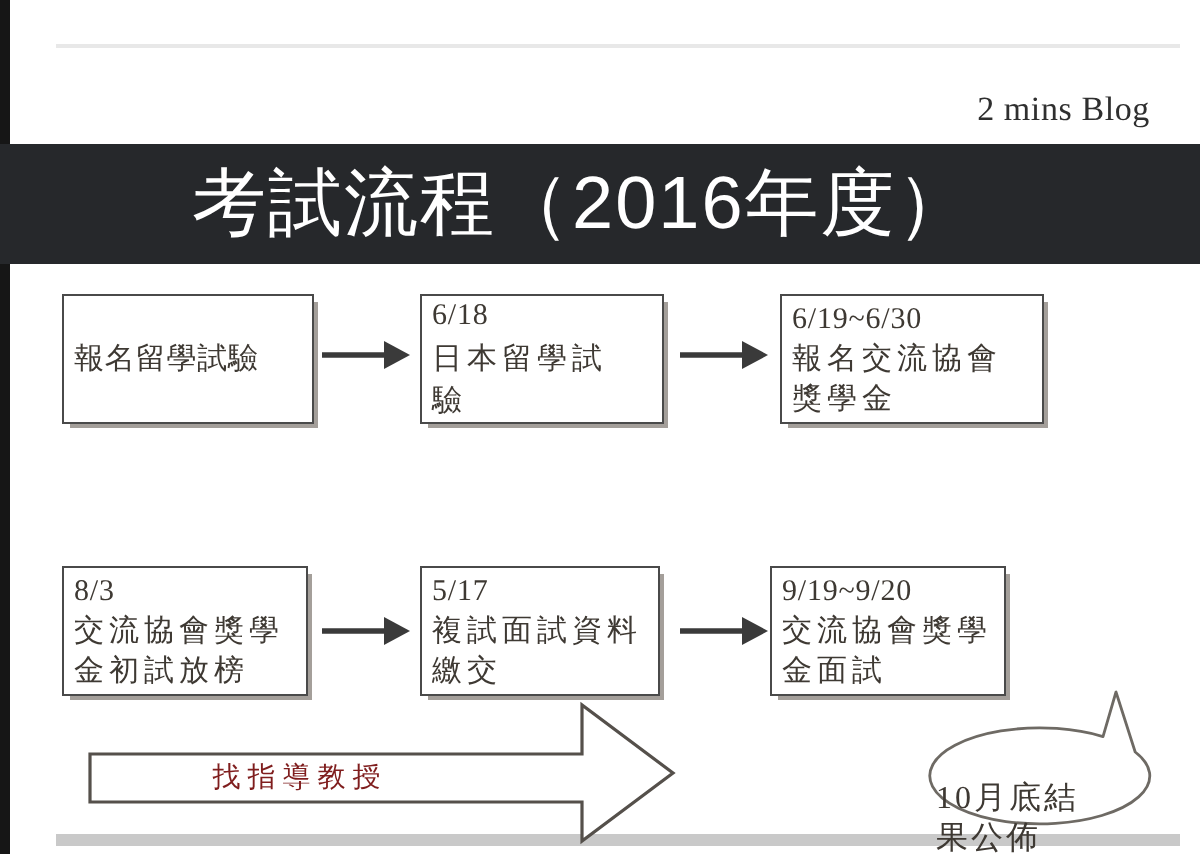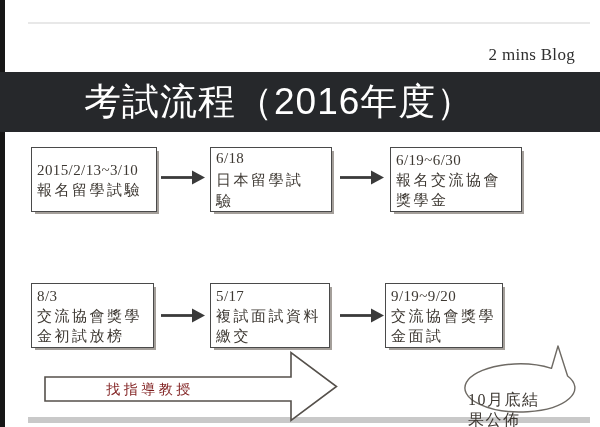--- a/index.html
+++ b/index.html
@@ -10,21 +10,21 @@
   .left-bar{position:absolute;left:0;top:0;width:5px;height:427px;background:#161616;}
   .top-line{position:absolute;left:28px;top:22px;width:562px;height:2px;background:#e8e8e8;}
   .bottom-bar{position:absolute;left:28px;top:417px;width:562px;height:6px;background:#c9c9c9;}
   .brand{
     position:absolute;right:25px;top:45px;font-size:17px;color:#2f2f2f;
     font-family:"Liberation Serif", serif;letter-spacing:0.3px;
   }
   .banner{position:absolute;left:0;top:72px;width:600px;height:60px;background:#26282b;}
   .banner-title{
     padding-left:84px;line-height:60px;font-size:37px;color:#ffffff;
-    font-family:"Liberation Sans", sans-serif;letter-spacing:1px;white-space:nowrap;
+    font-family:"Liberation Sans", sans-serif;letter-spacing:1px;white-space:nowrap;margin-left:12px;
   }
   .fbox{
     position:absolute;box-sizing:border-box;background:#ffffff;
     border:1.6px solid #4a4a4a;box-shadow:3px 3px 0 -1px #a49f9a;
     display:flex;flex-direction:column;justify-content:center;
     padding:0 5px;color:#3e3933;font-size:15px;
   }
   .bl{line-height:20px;letter-spacing:2.5px;white-space:nowrap;}
   .bl:first-child{letter-spacing:0.4px;}
   .r1b1{left:31px;top:147px;width:126px;height:65px;}
@@ -59,21 +59,20 @@
   <div class="top-line"></div>
   <div class="bottom-bar"></div>
 
   <div class="brand">2 mins Blog</div>
 
   <div class="banner">
     <div class="banner-title">考試流程（2016年度）</div>
   </div>
 
   <div class="fbox r1b1">
-    <div class="bl">2015/2/13~3/10</div>
     <div class="bl">報名留學試驗</div>
   </div>
   <div class="fbox r1b2">
     <div class="bl">6/18</div>
     <div class="bl">日本留學試</div>
     <div class="bl">驗</div>
   </div>
   <div class="fbox r1b3">
     <div class="bl">6/19~6/30</div>
     <div class="bl">報名交流協會</div>

